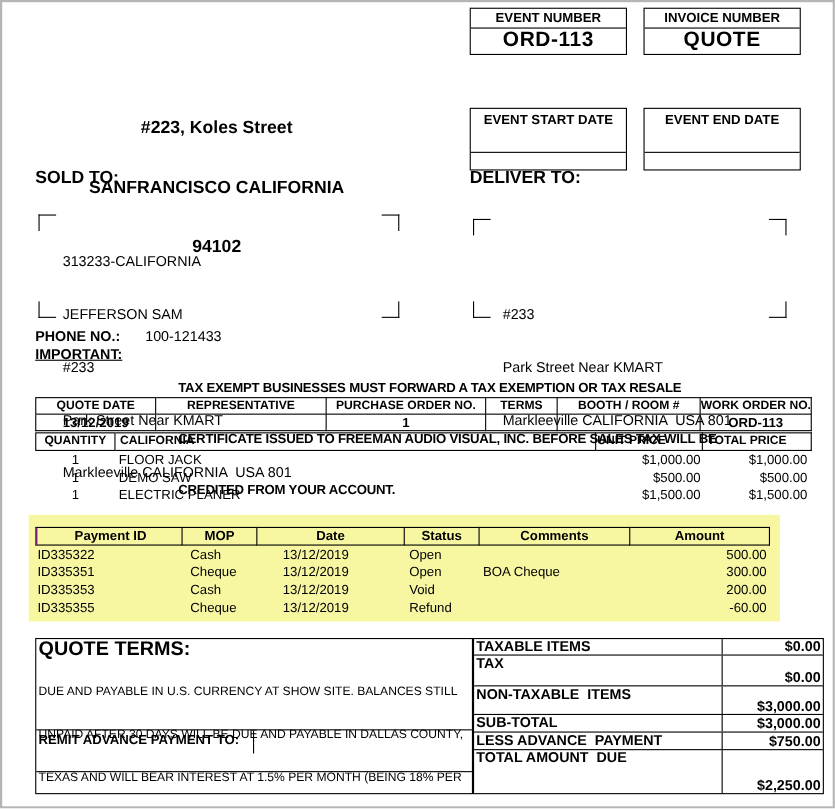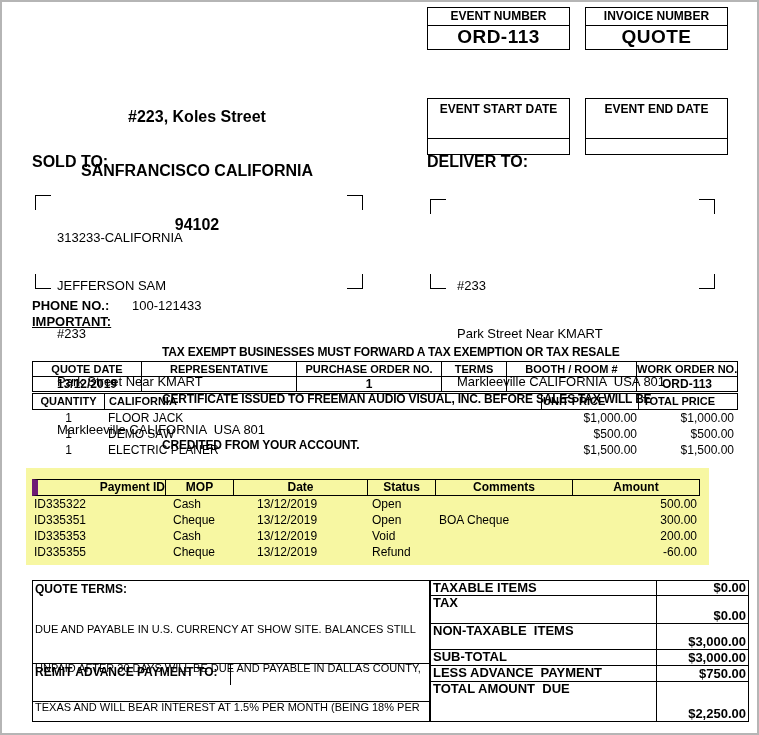--- a/index.html
+++ b/index.html
@@ -48,33 +48,33 @@
   .items-rows{position:absolute;left:30px;top:409px;width:706px;}
   .item-row{display:flex;height:16px;line-height:15px;font-size:12px;}
   .item-row .c-qty{width:73px;text-align:center;}
   .item-row .c-desc{width:437px;padding-left:3px;box-sizing:border-box;white-space:pre;}
   .item-row .c-unit{width:97px;text-align:right;padding-right:2px;box-sizing:border-box;}
   .item-row .c-total{width:99px;text-align:right;padding-right:4px;box-sizing:border-box;}
   
   .payments-bg{position:absolute;left:24px;top:466px;width:683px;height:97px;background:#f7f7a2;}
   .pay-header{position:absolute;left:30px;top:477px;width:668px;display:flex;}
   .pay-header .pcell{box-sizing:border-box;border:1px solid #000;border-left:none;height:17px;line-height:15px;font-weight:bold;font-size:12px;text-align:center;overflow:hidden;white-space:nowrap;}
-  .pay-header .pcell:first-child{border-left:6px solid #701a75;text-align:right;padding-left:2px;}
+  .pay-header .pcell:first-child{border-left:2px solid #701a75;text-align:center;padding-left:2px;}
   .pw1{width:134px}.pw2{width:68px}.pw3{width:134px}.pw4{width:68px}.pw5{width:137px}.pw6{width:127px}
   .pay-rows{position:absolute;left:30px;top:495px;width:668px;}
   .pay-row{display:flex;height:16px;line-height:15px;font-size:12px;}
   .pay-row .p-id{width:134px;padding-left:2px;box-sizing:border-box;white-space:pre;}
   .pay-row .p-mop{width:68px;padding-left:7px;box-sizing:border-box;white-space:pre;}
   .pay-row .p-date{width:134px;padding-left:23px;box-sizing:border-box;white-space:pre;}
   .pay-row .p-status{width:68px;padding-left:4px;box-sizing:border-box;white-space:pre;}
   .pay-row .p-comments{width:137px;padding-left:3px;box-sizing:border-box;white-space:pre;}
   .pay-row .p-amount{width:127px;text-align:right;padding-right:3px;box-sizing:border-box;white-space:pre;}
   
   .terms-box{position:absolute;left:30px;top:578px;width:398px;height:142px;border:1px solid #000;box-sizing:border-box;}
-  .terms-title{font-weight:bold;font-size:12px;line-height:15px;padding:1px 0 0 2px;}
+  .terms-title{font-weight:bold;font-size:18px;line-height:15px;padding:1px 0 0 2px;}
   .terms-lines{font-size:11px;line-height:13px;padding-left:2px;white-space:pre;}
   .remit-row{position:absolute;left:0;top:82px;width:100%;height:22px;border-top:1px solid #000;box-sizing:border-box;}
   .remit-label{width:198px;height:100%;border-right:1px solid #000;box-sizing:border-box;font-weight:bold;font-size:12px;line-height:14px;padding:1px 0 0 2px;}
   .remit-company{position:absolute;left:0;top:120px;width:100%;height:36px;border-top:1px solid #000;box-sizing:border-box;text-align:center;font-weight:bold;font-size:13px;line-height:17px;padding-top:1px;white-space:pre;}
   
   .totals-box{position:absolute;left:428px;top:578px;width:319px;height:142px;border:1px solid #000;box-sizing:border-box;display:flex;flex-direction:column;}
   .t-row{display:flex;border-bottom:1px solid #000;box-sizing:border-box;align-items:flex-end;}
   .t-row:last-child{border-bottom:none;}
   .t-label{flex:0 0 226px;border-right:1px solid #000;box-sizing:border-box;font-weight:bold;font-size:13px;line-height:14px;padding:0 0 0 2px;height:100%;white-space:pre;}
   .t-value{flex:1;text-align:right;font-weight:bold;font-size:13px;line-height:14px;padding-right:2px;white-space:pre;}

